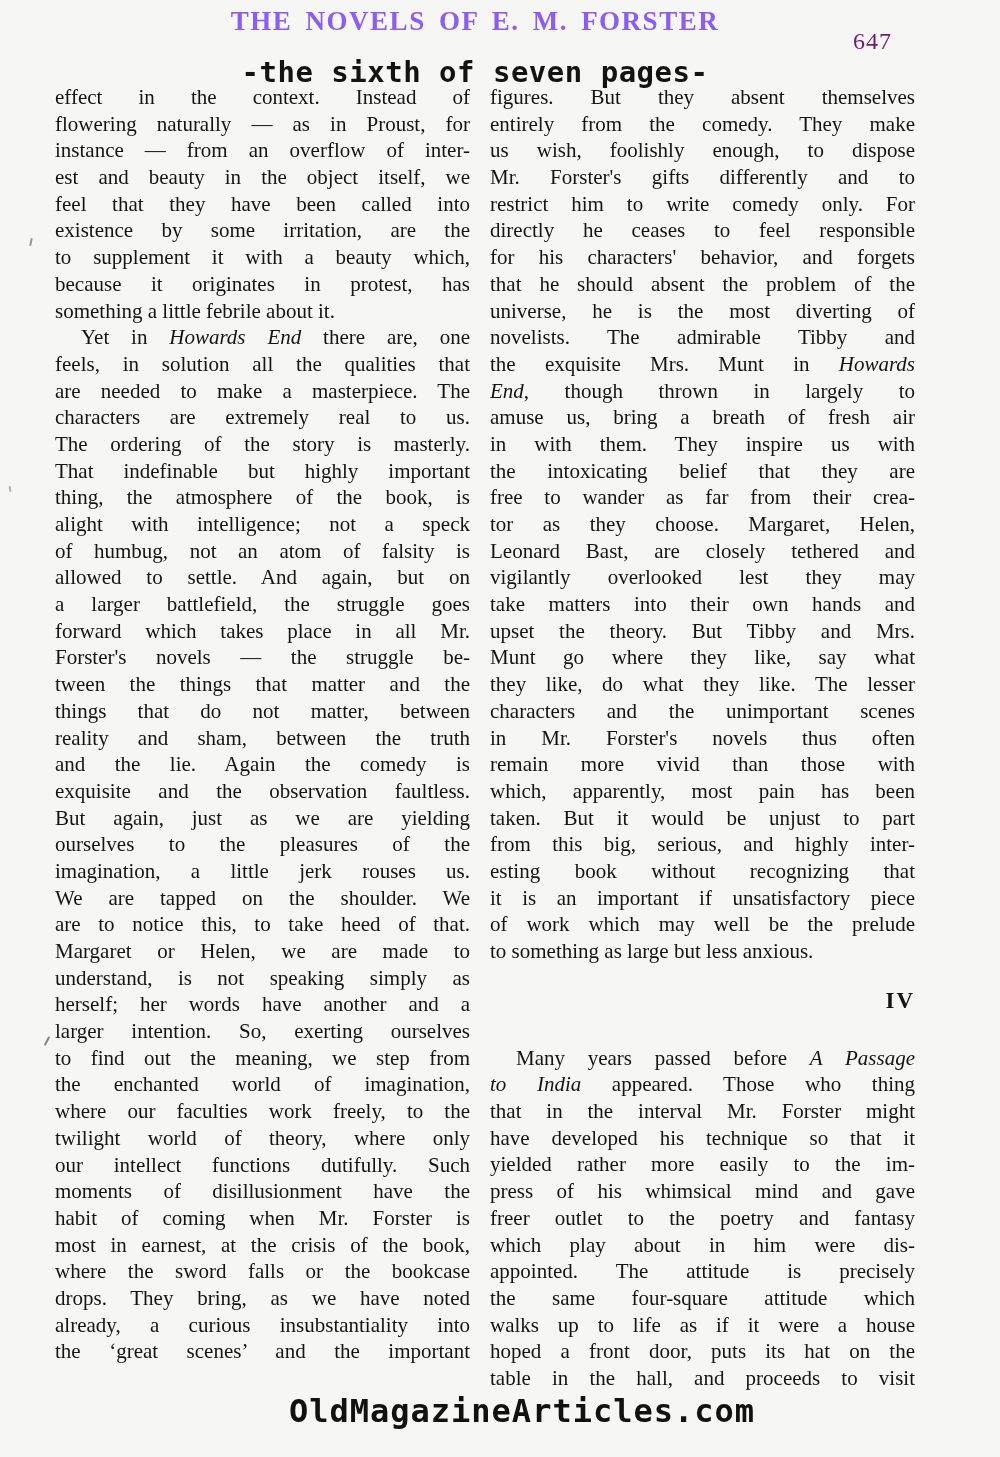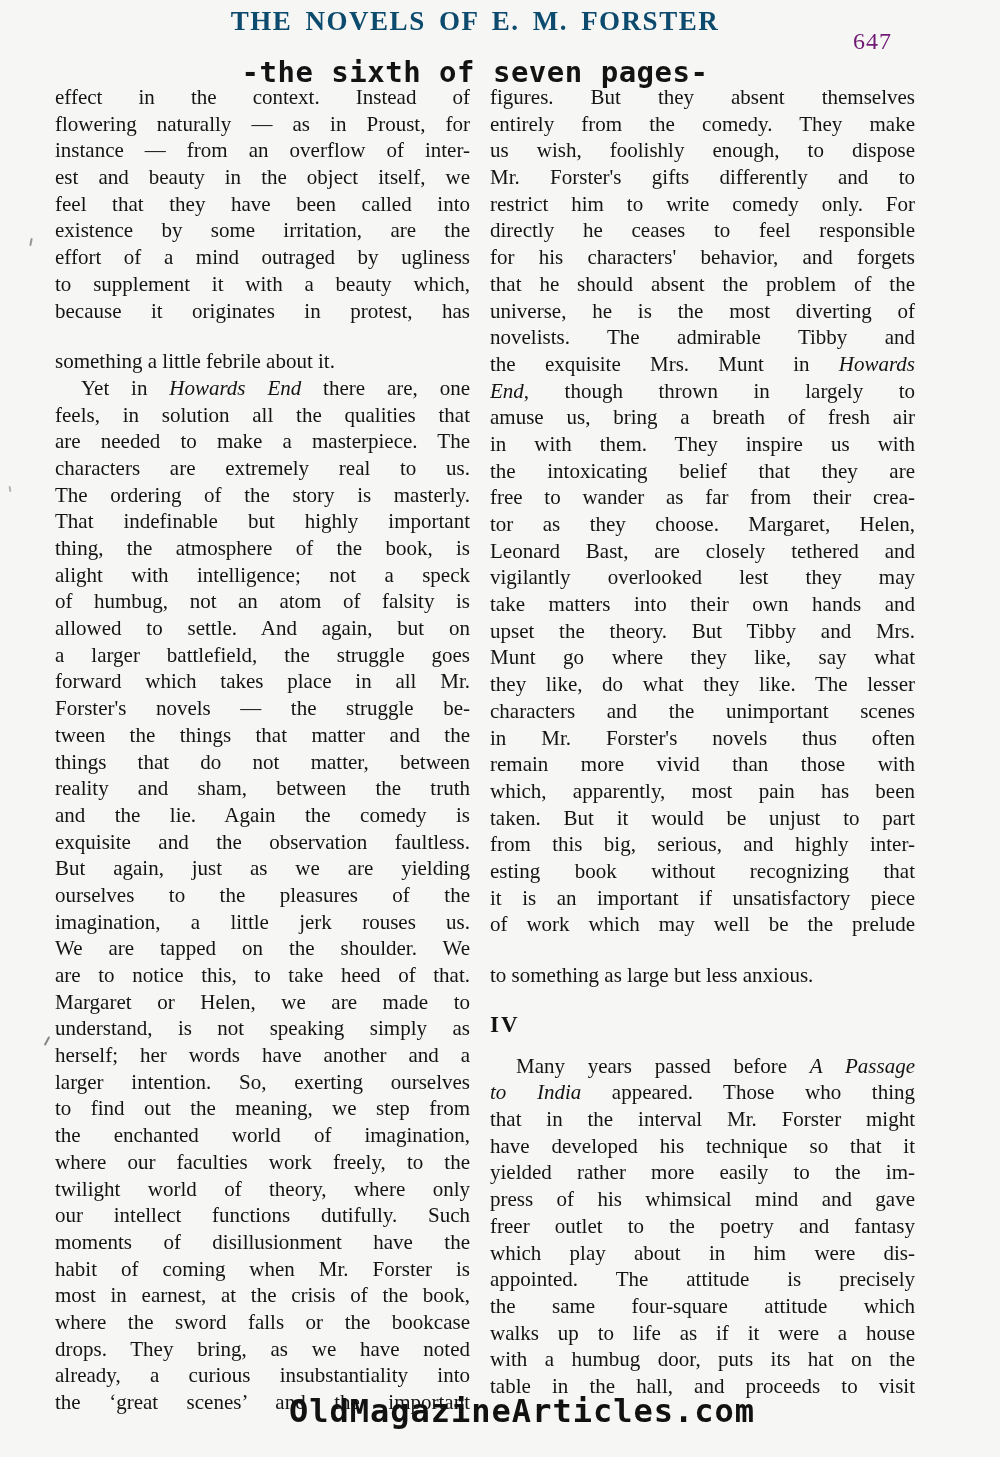--- a/index.html
+++ b/index.html
@@ -13,21 +13,21 @@
     overflow: hidden;
   }
   
   .hdr { position: absolute; top: 0; left: 0; right: 50px; text-align: center; }
   .title {
     margin-top: 6px;
     font-size: 27px;
     font-weight: bold;
     letter-spacing: 1.5px;
     word-spacing: 5px;
-    color: #0c4a6e;
+    color: #8b5cf6;
   }
   .subtitle {
     margin-top: 18px;
     font-family: "DejaVu Sans Mono", monospace;
     font-weight: bold;
     font-size: 29px;
     letter-spacing: 0.5px;
     color: #131313;
   }
   .pagenum {
@@ -52,29 +52,29 @@
   .col.right { width: 425px; }
   .line {
     font-size: 21px;
     line-height: 26.7px;
     height: 26.7px;
     text-align: justify;
     text-align-last: justify;
     white-space: nowrap-off;
     color: #141414;
   }
-  .line.end { text-align-last: left; margin-top: 24px; }
+  .line.end { text-align-last: left; }
   .line.indent { text-indent: 26px; }
   .line em { font-style: italic; }
   .sec-heading {
     margin-top: 22px;
-    margin-bottom: 14px;
+    margin-bottom: 30px;
     height: 28px;
     line-height: 28px;
-    text-align: left;
+    text-align: right;
     font-size: 23px;
     font-weight: bold;
     letter-spacing: 2px;
     color: #141414;
   }
   
   .ftr {
     position: absolute;
     top: 1392px;
     left: 0;
@@ -114,21 +114,20 @@
   <div class="pagenum">647</div>
 
   <div class="columns">
     <div class="col left" id="col-left">
         <div class="line"><span>effect in the context. Instead of</span></div>
         <div class="line"><span>flowering naturally — as in Proust, for</span></div>
         <div class="line"><span>instance — from an overflow of inter-</span></div>
         <div class="line"><span>est and beauty in the object itself, we</span></div>
         <div class="line"><span>feel that they have been called into</span></div>
         <div class="line"><span>existence by some irritation, are the</span></div>
-        <div class="line"><span>effort of a mind outraged by ugliness</span></div>
         <div class="line"><span>to supplement it with a beauty which,</span></div>
         <div class="line"><span>because it originates in protest, has</span></div>
         <div class="line end"><span>something a little febrile about it.</span></div>
         <div class="line indent"><span>Yet in </span><em>Howards End</em><span> there are, one</span></div>
         <div class="line"><span>feels, in solution all the qualities that</span></div>
         <div class="line"><span>are needed to make a masterpiece. The</span></div>
         <div class="line"><span>characters are extremely real to us.</span></div>
         <div class="line"><span>The ordering of the story is masterly.</span></div>
         <div class="line"><span>That indefinable but highly important</span></div>
         <div class="line"><span>thing, the atmosphere of the book, is</span></div>
@@ -204,21 +203,21 @@
         <div class="line"><em>to India</em><span> appeared. Those who thing</span></div>
         <div class="line"><span>that in the interval Mr. Forster might</span></div>
         <div class="line"><span>have developed his technique so that it</span></div>
         <div class="line"><span>yielded rather more easily to the im-</span></div>
         <div class="line"><span>press of his whimsical mind and gave</span></div>
         <div class="line"><span>freer outlet to the poetry and fantasy</span></div>
         <div class="line"><span>which play about in him were dis-</span></div>
         <div class="line"><span>appointed. The attitude is precisely</span></div>
         <div class="line"><span>the same four-square attitude which</span></div>
         <div class="line"><span>walks up to life as if it were a house</span></div>
-        <div class="line"><span>with a humbug door, puts its hat on the</span></div>
+        <div class="line"><span>hoped a front door, puts its hat on the</span></div>
         <div class="line"><span>table in the hall, and proceeds to visit</span></div>
       </div>
   </div>
 
   <div class="ftr">
     <div class="watermark">OldMagazineArticles.com</div>
   </div>
 
   <div class="artifact a1"></div>
   <div class="artifact a2"></div>

